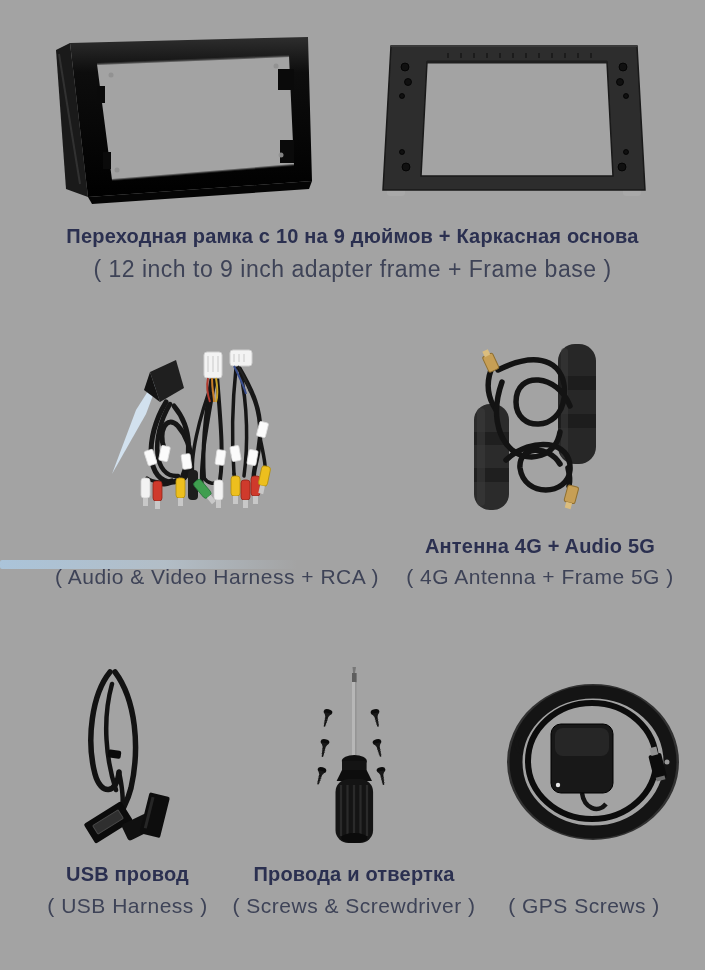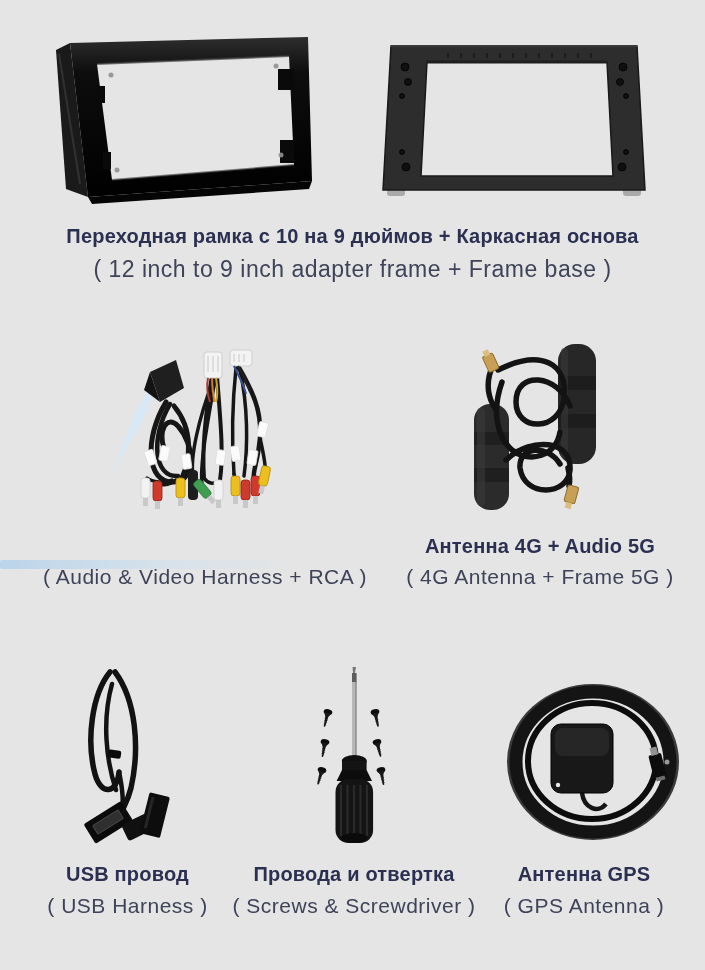--- a/index.html
+++ b/index.html
@@ -26,21 +26,21 @@
   .stripe{
     position:absolute;left:0;top:560px;width:298px;height:9px;z-index:1;
     background:linear-gradient(90deg, rgba(173,207,236,.75), rgba(197,222,243,.45) 55%, rgba(220,236,248,0));
     border-radius:2px;
   }
   svg{display:block;}
 </style>
 </head>
 <body>
 
-<div class="stage" style="background: #e5e5e5;">
+<div class="stage" style="background: #a3a3a3;">
 
   <svg class="abs" style="left:50px;top:34px" width="265" height="170" viewBox="0 0 265 170" aria-hidden="true">
     <defs>
       <linearGradient id="gfA" x1="0" y1="0" x2="0" y2="1">
         <stop offset="0" stop-color="#2e2e2e"></stop>
           <stop offset="0.22" stop-color="#0d0d0d"></stop>
           <stop offset="1" stop-color="#000000"></stop>
       </linearGradient>
     </defs>
     <polygon points="6,16 20,9 38,163 16,155" fill="#1a1a1a"></polygon>
@@ -188,21 +188,21 @@
     <g transform="rotate(-25 19 22)">
       <rect x="13" y="14" width="11" height="17" rx="2" fill="#c79f55" stroke="#8f6f30"></rect>
       <rect x="15.5" y="9" width="6" height="6" fill="#dbbd7e"></rect>
     </g>
     <g transform="rotate(15 100 154)">
       <rect x="94" y="146" width="11" height="17" rx="2" fill="#c79f55" stroke="#8f6f30"></rect>
       <rect x="96.5" y="163" width="6" height="6" fill="#dbbd7e"></rect>
     </g>
   </svg>
 
-  <div class="cap en sz21" style="left:20px;top:564px;width:370px">( Audio &amp; Video Harness + RCA )</div>
+  <div class="cap en sz21" style="left:32px;top:564px;width:370px">( Audio &amp; Video Harness + RCA )</div>
   <div class="cap ru sz20" style="left:402px;top:534px;width:276px">Антенна 4G + Audio 5G</div>
   <div class="cap en sz21" style="left:402px;top:564px;width:276px">( 4G Antenna + Frame 5G )</div>
 
   <svg class="abs" style="left:82px;top:666px" width="100" height="182" viewBox="0 0 100 182" aria-hidden="true">
     <g stroke="#121212" fill="none" stroke-linecap="round">
       <path d="M28,6 C10,28 4,74 13,108 C19,130 35,128 37,106" stroke-width="5.5"></path>
       <path d="M33,6 C54,34 58,82 49,122 C46,134 42,140 40,145" stroke-width="5.5"></path>
       <path d="M30,18 C20,54 24,94 34,124" stroke-width="4.5"></path>
       <path d="M37,106 C40,120 42,132 40,142" stroke-width="4.5"></path>
     </g>
@@ -291,16 +291,15 @@
       <rect x="149" y="65" width="7" height="8" fill="#929292"></rect>
       <rect x="148" y="95" width="9" height="4" fill="#6d6d6d"></rect>
     </g>
     <circle cx="162" cy="80" r="2.5" fill="#9a9a9a"></circle>
   </svg>
 
   <div class="cap en sz21" style="left:20px;top:893px;width:215px">( USB Harness )</div>
   <div class="cap ru sz20" style="left:20px;top:862px;width:215px">USB провод</div>
   <div class="cap ru sz20" style="left:216px;top:862px;width:276px">Провода и отвертка</div>
   <div class="cap en sz21" style="left:216px;top:893px;width:276px">( Screws &amp; Screwdriver )</div>
-  <div class="cap ru sz20" style="left:474px;top:862px;width:220px">Антенна GPS</div>
-  <div class="cap en sz21" style="left:474px;top:893px;width:220px">( GPS Antenna )</div>
+  <div class="cap en sz21" style="left:474px;top:893px;width:220px">( GPS Screws )</div>
 
 </div>
 
 </body></html>

